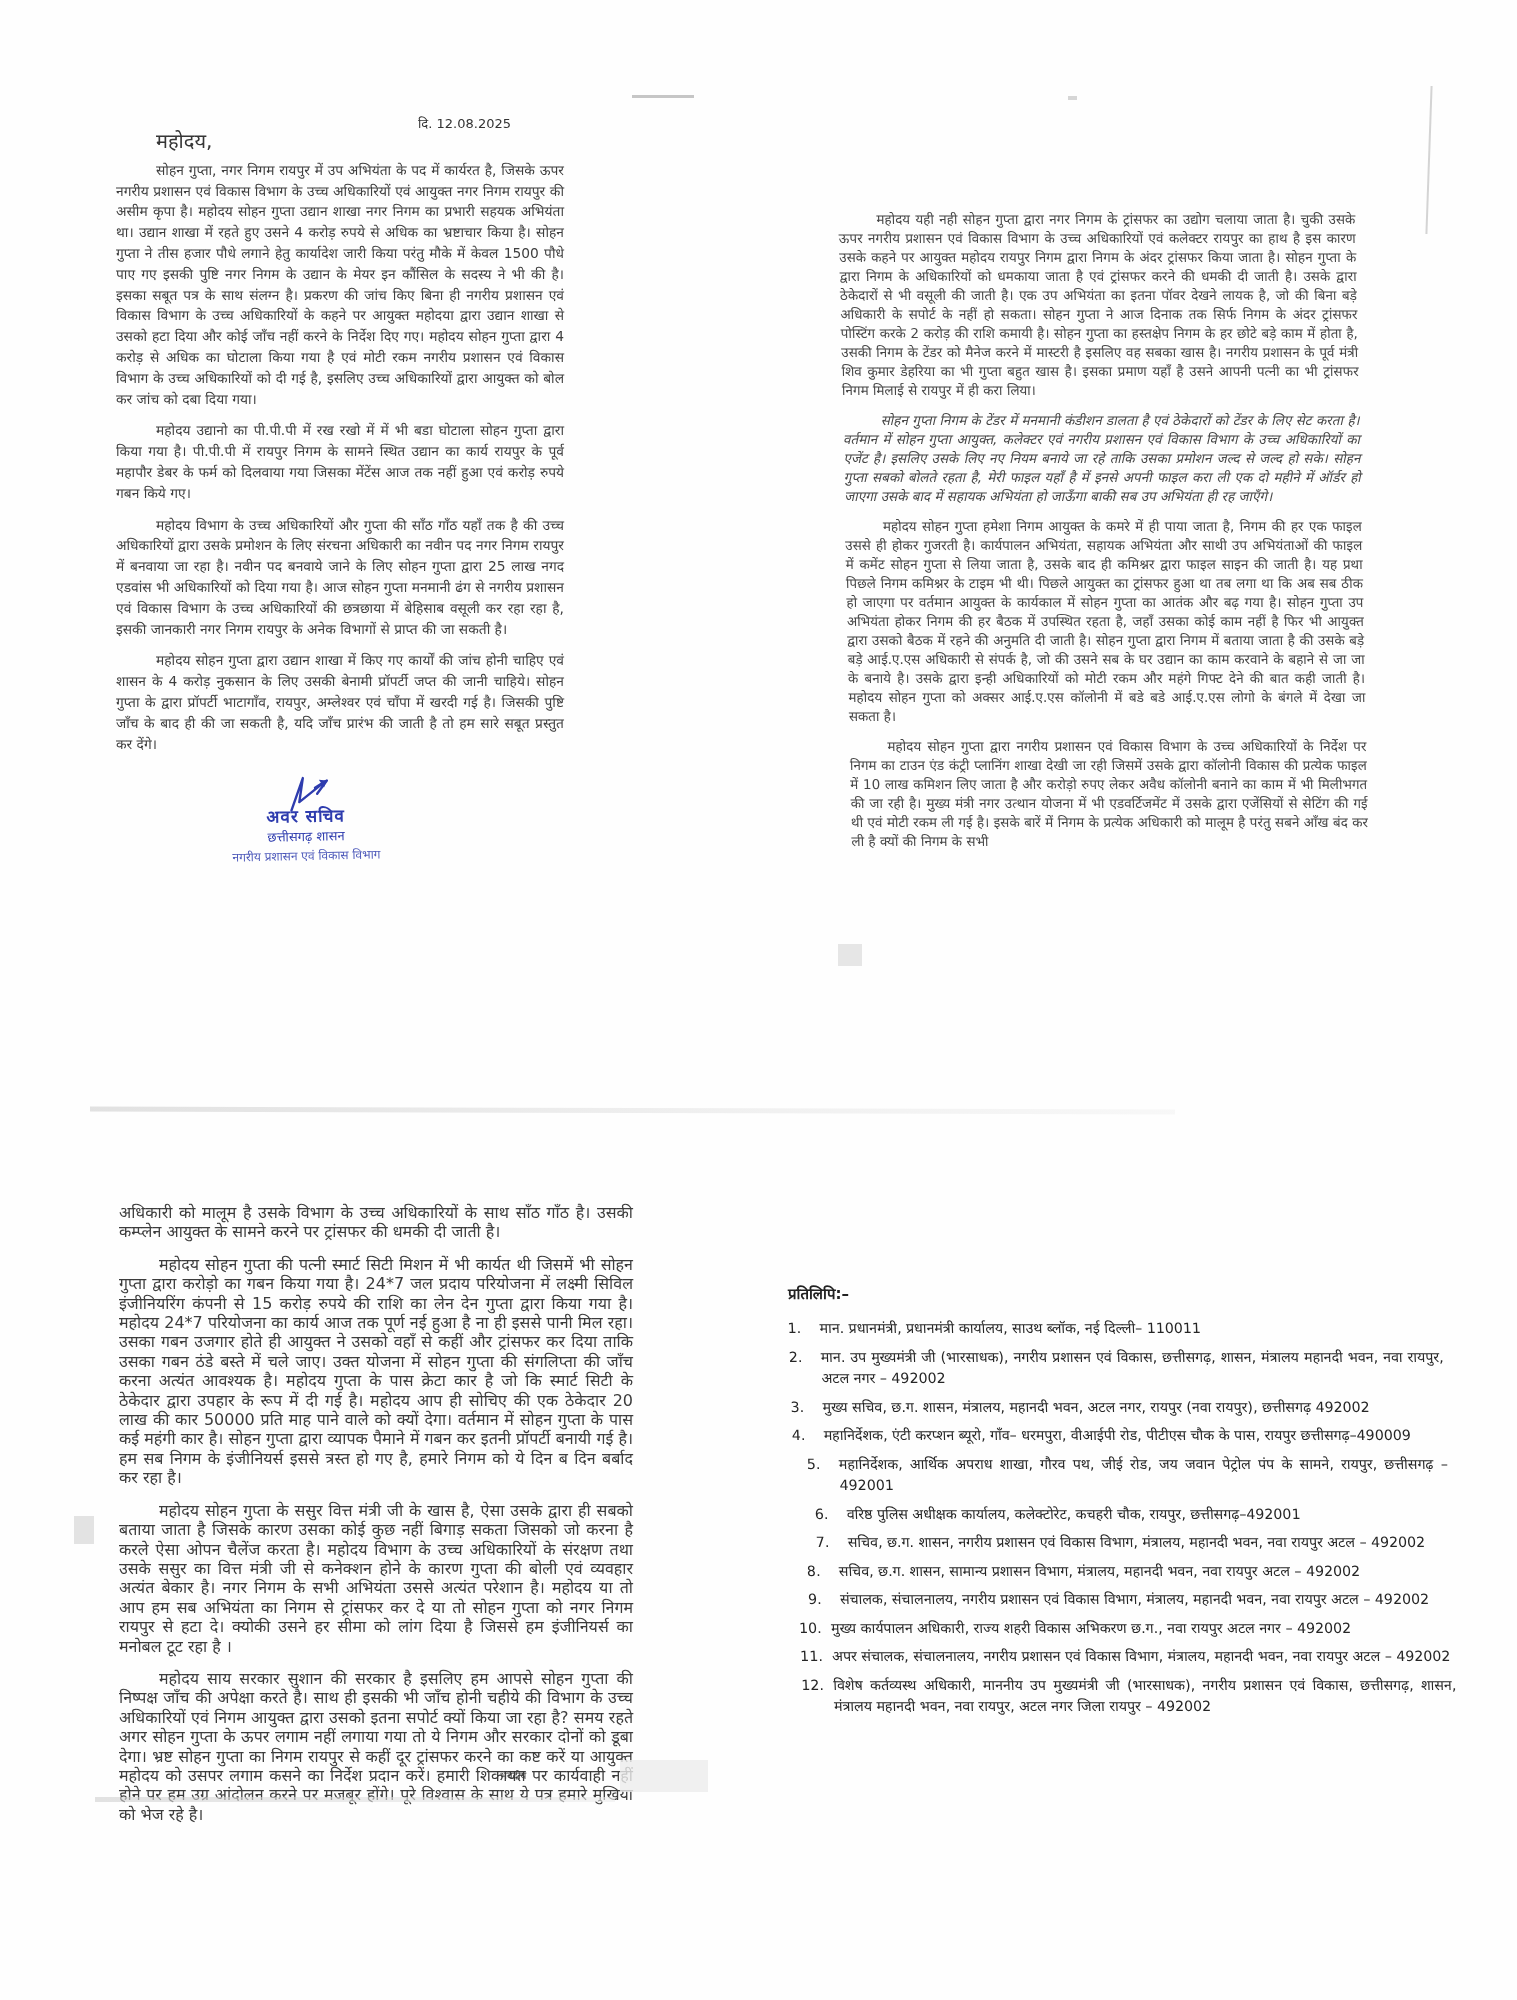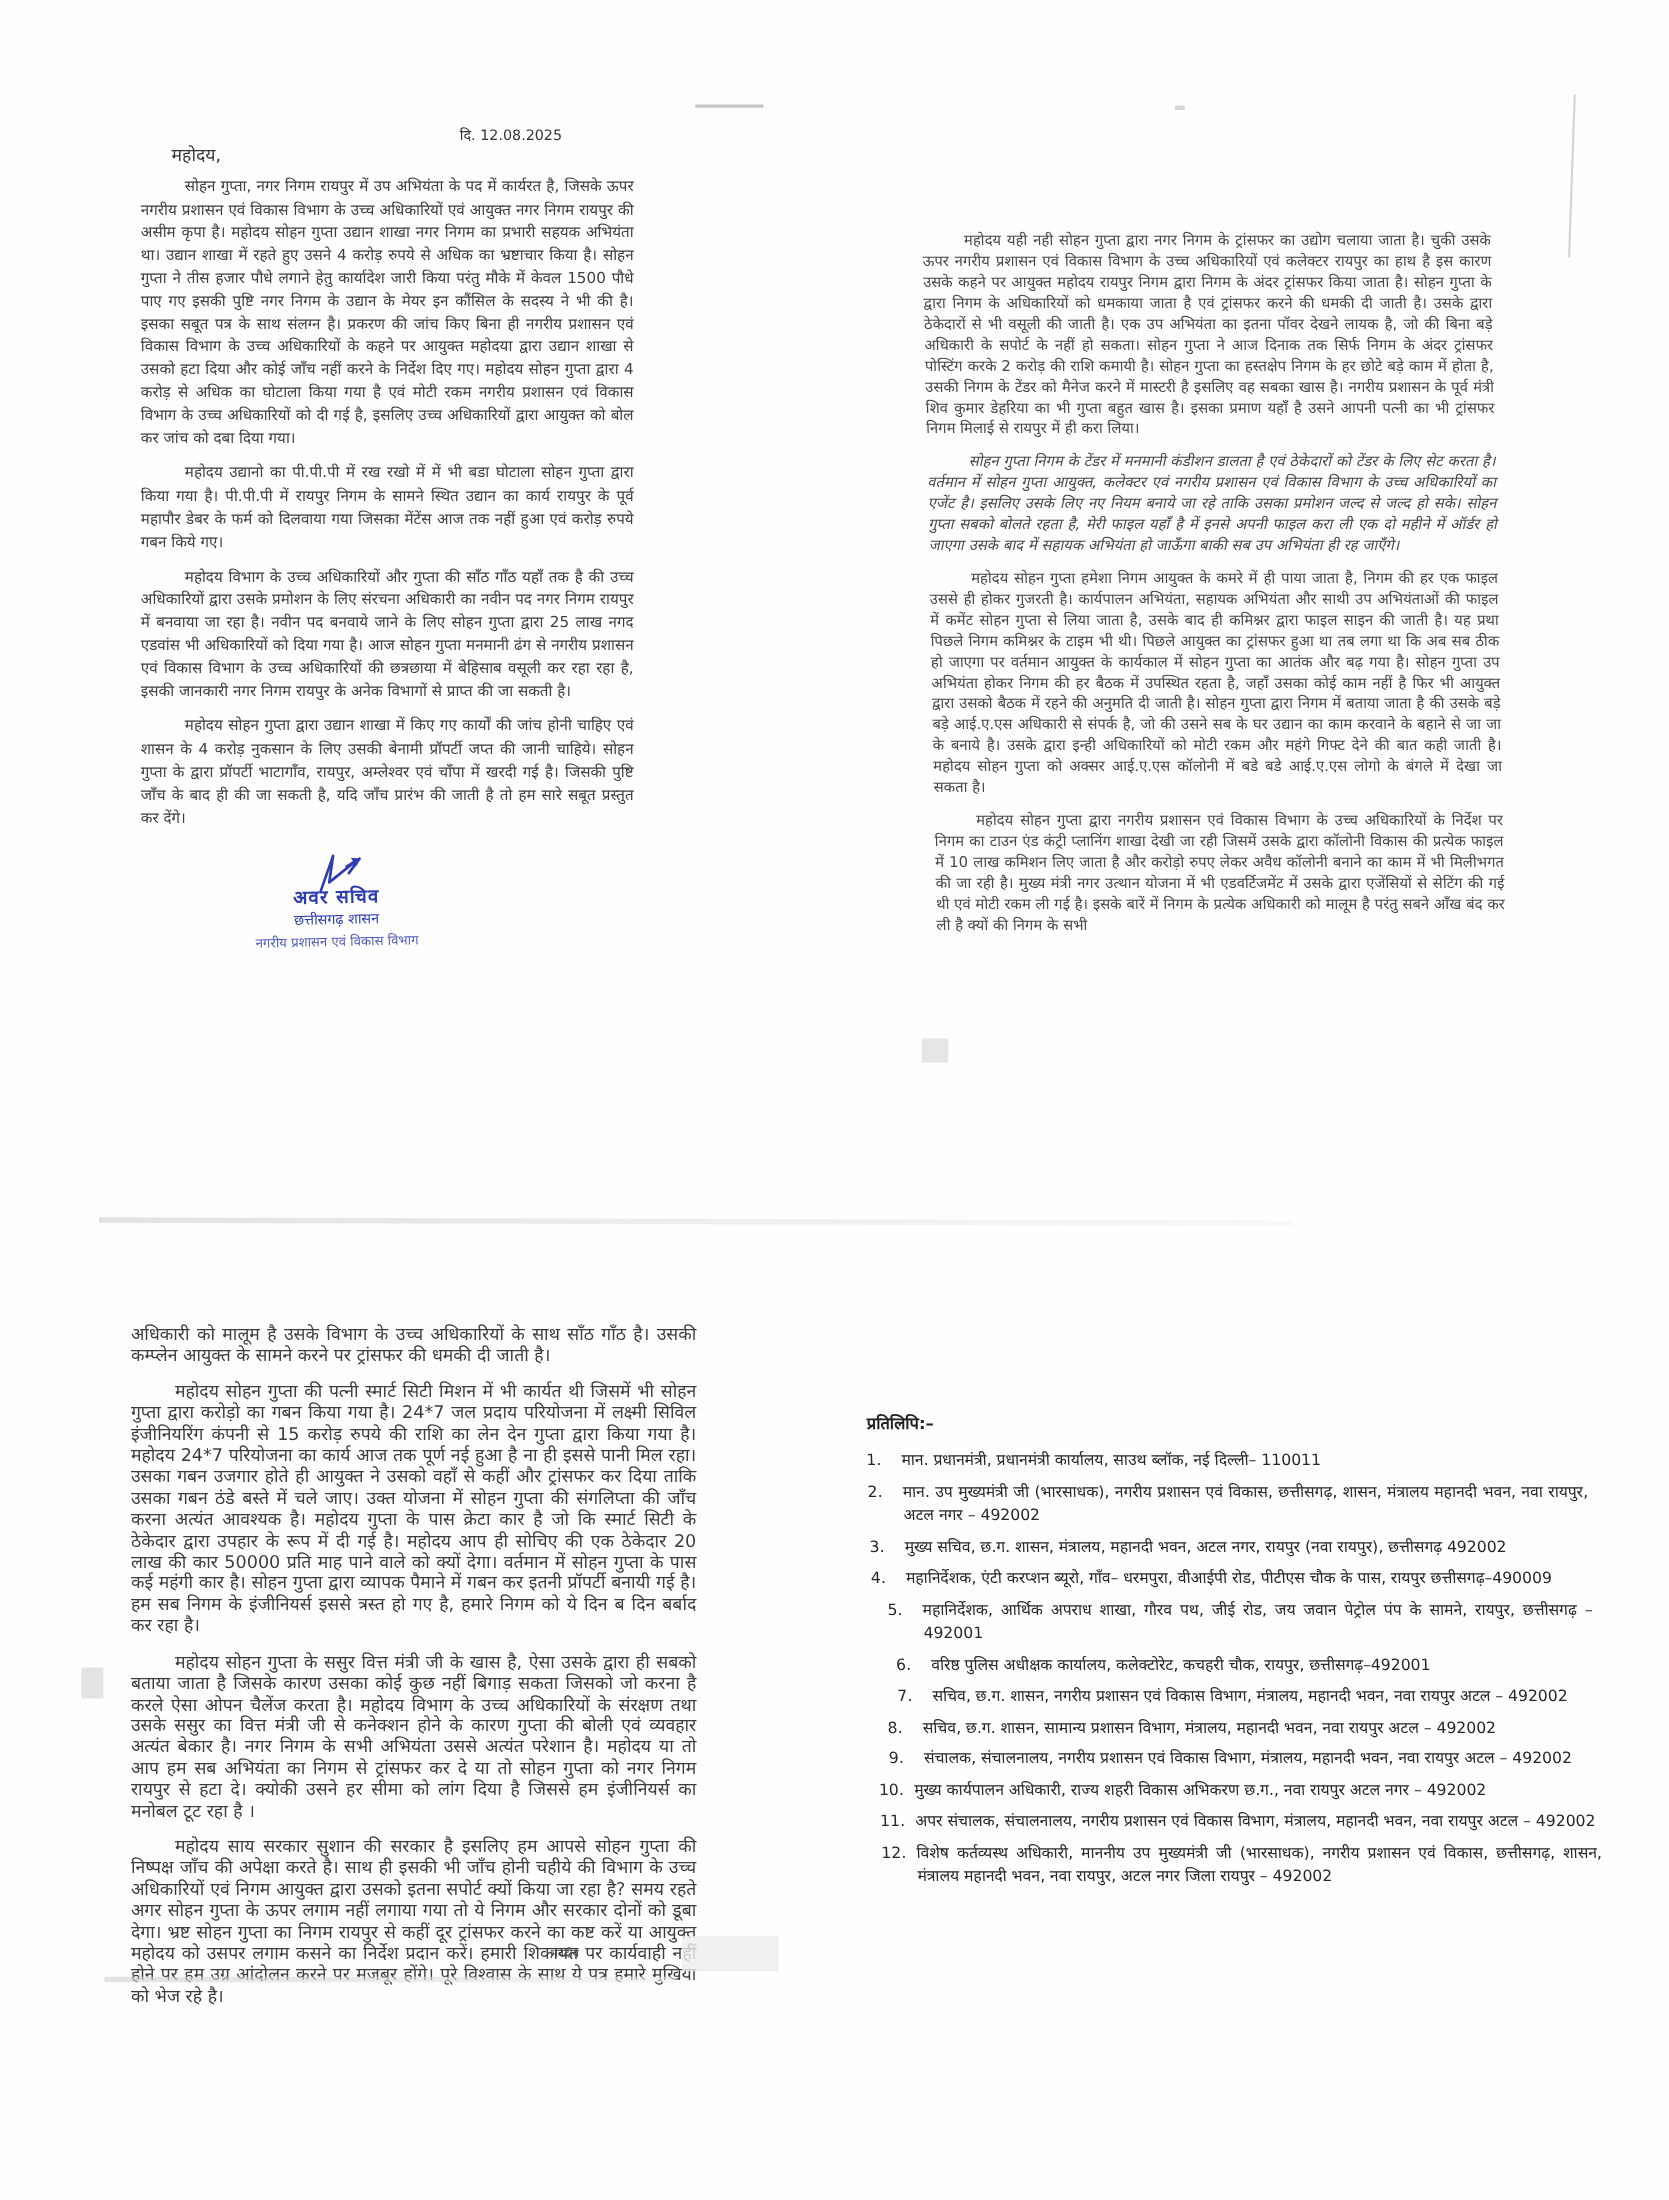--- a/index.html
+++ b/index.html
@@ -17,22 +17,22 @@
     text-align:justify;
     text-indent:40px;
     margin:0 0 11px 0;
   }
   .para.noindent{text-indent:0;}
   
   .page1{left:100px;top:112px;width:470px;font-size:13.8px;line-height:20.8px;color:#3e3e3e;}
   .p1-date{position:absolute;left:318px;top:2px;font-size:13px;color:#333;white-space:nowrap;}
   .p1-addr{margin:34px 0 0 46px;font-size:14.4px;line-height:24.5px;color:#333;}
   .p1-subject{margin:18px 0 0 52px;width:414px;font-size:14.2px;line-height:23px;color:#363636;text-align:left;}
-  .p1-salutation{margin:19px 0 8px 56px;font-size:16px;color:#363636;}
-  .p1-body{margin-left:28px;width:448px;}
+  .p1-salutation{margin:19px 0 8px 56px;font-size:20px;color:#363636;}
+  .p1-body{margin-left:16px;width:448px;}
   
   .stamp{
     position:absolute;left:86px;top:694px;width:240px;text-align:center;
     transform:rotate(-1.2deg);line-height:1.25;
   }
   .stamp .s1{font-size:17px;font-weight:bold;letter-spacing:1px;}
   .stamp .s2{font-size:13px;margin-top:2px;}
   .stamp .s3{font-size:12px;margin-top:3px;opacity:.85;}
   .stamp-arrow{position:absolute;left:96px;top:-34px;}
   

